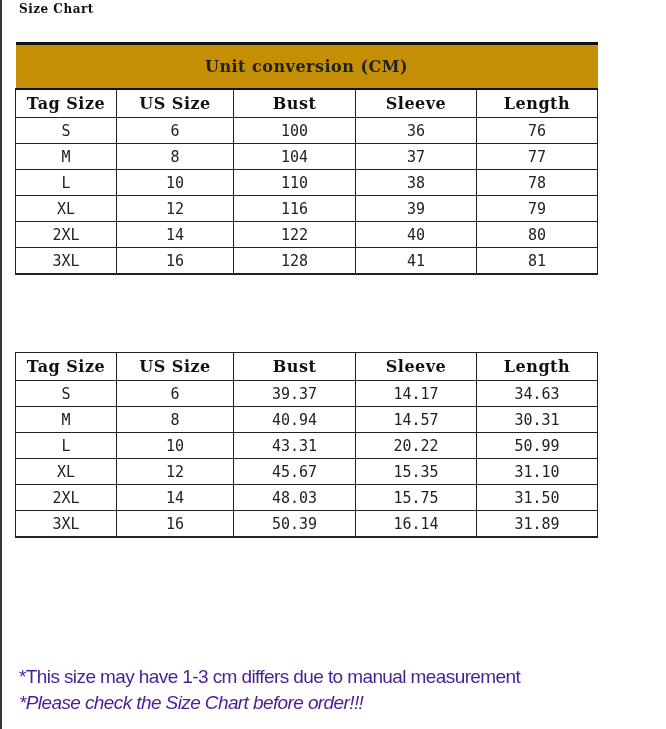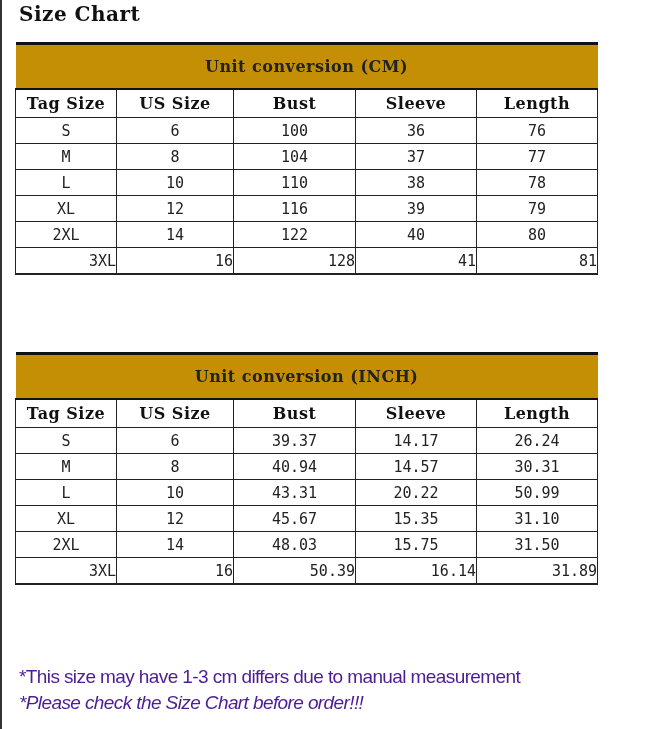--- a/index.html
+++ b/index.html
@@ -2,41 +2,41 @@
 <html><head>
 <meta charset="utf-8">
 <style>
   html, body { margin:0; padding:0; }
   body {
     width:666px; height:729px; background:#ffffff; position:relative; overflow:hidden;
     font-family: "DejaVu Sans Mono", "Liberation Mono", monospace; color:#111;
   }
   .left-edge { position:absolute; left:0; top:0; width:2px; height:729px; background:#333; }
   .page-title {
-    position:absolute; left:19px; top:2px; font-size:20px; font-weight:bold;
+    position:absolute; left:19px; top:2px; font-size:12px; font-weight:bold;
     font-family: "DejaVu Serif", "Liberation Serif", serif; letter-spacing:0.5px;
   }
   .size-table {
     position:absolute; left:15px; width:582px; border-collapse:collapse; table-layout:fixed;
   }
   .size-table td, .size-table th {
     border:1.5px solid #222; padding:0; text-align:center; overflow:hidden; white-space:nowrap;
   }
   .band th {
     background:#c48f04; height:43px; font-weight:bold; font-size:16px;
     font-family: "DejaVu Serif", "Liberation Serif", serif; color:#222;
     border-top:3px solid #111; border-left:none; border-right:none; border-bottom:2px solid #111;
     letter-spacing:0.5px;
   }
   .hdr th {
     height:27px; font-weight:bold; font-size:16px;
     font-family: "DejaVu Serif", "Liberation Serif", serif; letter-spacing:0.5px;text-align:center;
   }
   .row td { height:25px; font-size:15px; font-family:"DejaVu Sans Mono","Liberation Mono",monospace; color:#222; }
-  .row:last-child td { border-bottom:2px solid #222;text-align:right; }
+  .row:last-child td { border-bottom:2px solid #222; }
   .table-cm { top:42px; }
   .table-inch { top:352px; }
   .note {
     position:absolute; left:19px; font-family:"Liberation Sans", sans-serif; font-size:19px;
     color:#4c1d95; letter-spacing:-0.6px; white-space:nowrap;
   }
   .note-1 { top:666px; }
   .note-2 { top:692px;font-style:italic; }
 </style>
 </head>
@@ -112,36 +112,33 @@
 
 <table class="size-table table-inch">
   <colgroup>
     <col style="width:101px">
       <col style="width:117px">
       <col style="width:122px">
       <col style="width:121px">
       <col style="width:121px">
   </colgroup>
   <tbody>
-      <tr class="band">
-        <th colspan="5">Unit conversion (INCH)</th>
-      </tr>
   <tr class="hdr">
     <th>Tag Size</th>
     <th>US Size</th>
     <th>Bust</th>
     <th>Sleeve</th>
     <th>Length</th>
   </tr>
   <tr class="row">
     <td>S</td>
     <td>6</td>
     <td>39.37</td>
     <td>14.17</td>
-    <td>26.24</td>
+    <td>34.63</td>
   </tr>
   <tr class="row">
     <td>M</td>
     <td>8</td>
     <td>40.94</td>
     <td>14.57</td>
     <td>30.31</td>
   </tr>
   <tr class="row">
     <td>L</td>

